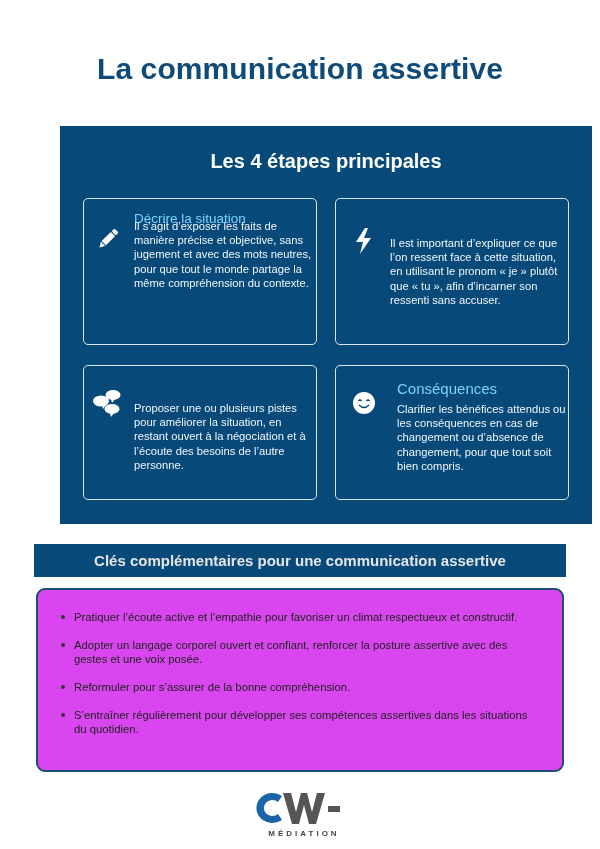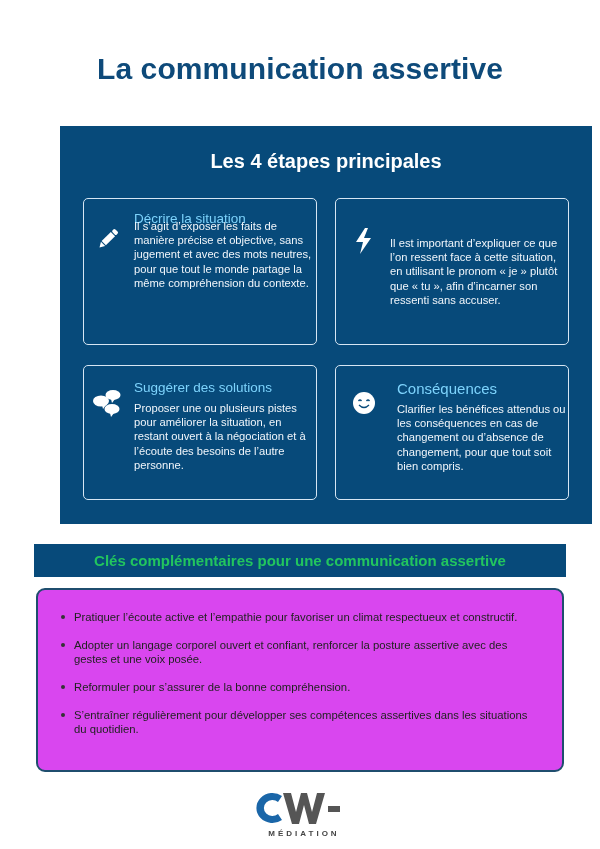--- a/index.html
+++ b/index.html
@@ -30,21 +30,21 @@
     }
     .step-card .card-title {
       position: absolute; font-size: 13.5px; font-weight: normal; color: #7dd3fc; white-space: nowrap;
     }
     .step-card .card-text {
       position: absolute; font-size: 11.2px; line-height: 14.2px; color: #f1f6fb;
     }
 
     .keys-header {
       position: absolute; left: 34px; top: 544px; width: 532px; height: 33px;
-      background: #074a7a; color: #22c55e; font-size: 15px; font-weight: bold;
+      background: #074a7a; color: #e5e5e5; font-size: 15px; font-weight: bold;
       text-align: center; line-height: 33px;
     }
     .keys-box {
       position: absolute; left: 36px; top: 588px; width: 528px; height: 184px;
       border: 2px solid #1f4e6e; border-radius: 9px; background: #d946ef;
     }
     .keys-list { list-style: none; position: absolute; left: 22px; top: 20px; width: 480px; }
     .keys-list li {
       position: relative; padding-left: 14px; font-size: 11.3px; line-height: 14px;
       color: #222222; margin-bottom: 14px;
@@ -97,21 +97,20 @@
     <span class="icon" style="left:8px; top:22px; width:34px; height:30px;">
       <svg width="34" height="30" viewBox="0 0 34 30">
         <ellipse cx="21" cy="7" rx="7.5" ry="5" fill="#ffffff"></ellipse>
         <polygon points="19,11 23,11 20,15" fill="#ffffff"></polygon>
         <ellipse cx="9" cy="13" rx="8" ry="5.5" fill="#ffffff"></ellipse>
         <polygon points="10,17 14,17 11,21" fill="#ffffff"></polygon>
         <ellipse cx="20" cy="21" rx="7.5" ry="5" fill="#ffffff"></ellipse>
         <polygon points="18,25 22,25 19,29" fill="#ffffff"></polygon>
       </svg>
     </span>
-    <div class="card-title" style="left:50px; top:14px;">Suggérer des solutions</div>
     <div class="card-text" style="left:50px; top:35px; width:180px;">Proposer une ou plusieurs pistes pour améliorer la situation, en restant ouvert à la négociation et à l’écoute des besoins de l’autre personne.</div>
   </div>
 
   <div class="step-card" style="left:275px; top:239px; width:234px; height:135px;">
     <span class="icon" style="left:16px; top:25px;">
       <svg width="24" height="24" viewBox="0 0 24 24">
         <circle cx="12" cy="12" r="11" fill="#ffffff"></circle>
         <path d="M6.5 10 Q8 8 9.5 10" stroke="#074a7a" stroke-width="1.3" fill="none"></path>
         <path d="M14.5 10 Q16 8 17.5 10" stroke="#074a7a" stroke-width="1.3" fill="none"></path>
         <path d="M7 14 Q12 19 17 14" stroke="#074a7a" stroke-width="1.3" fill="none"></path>

